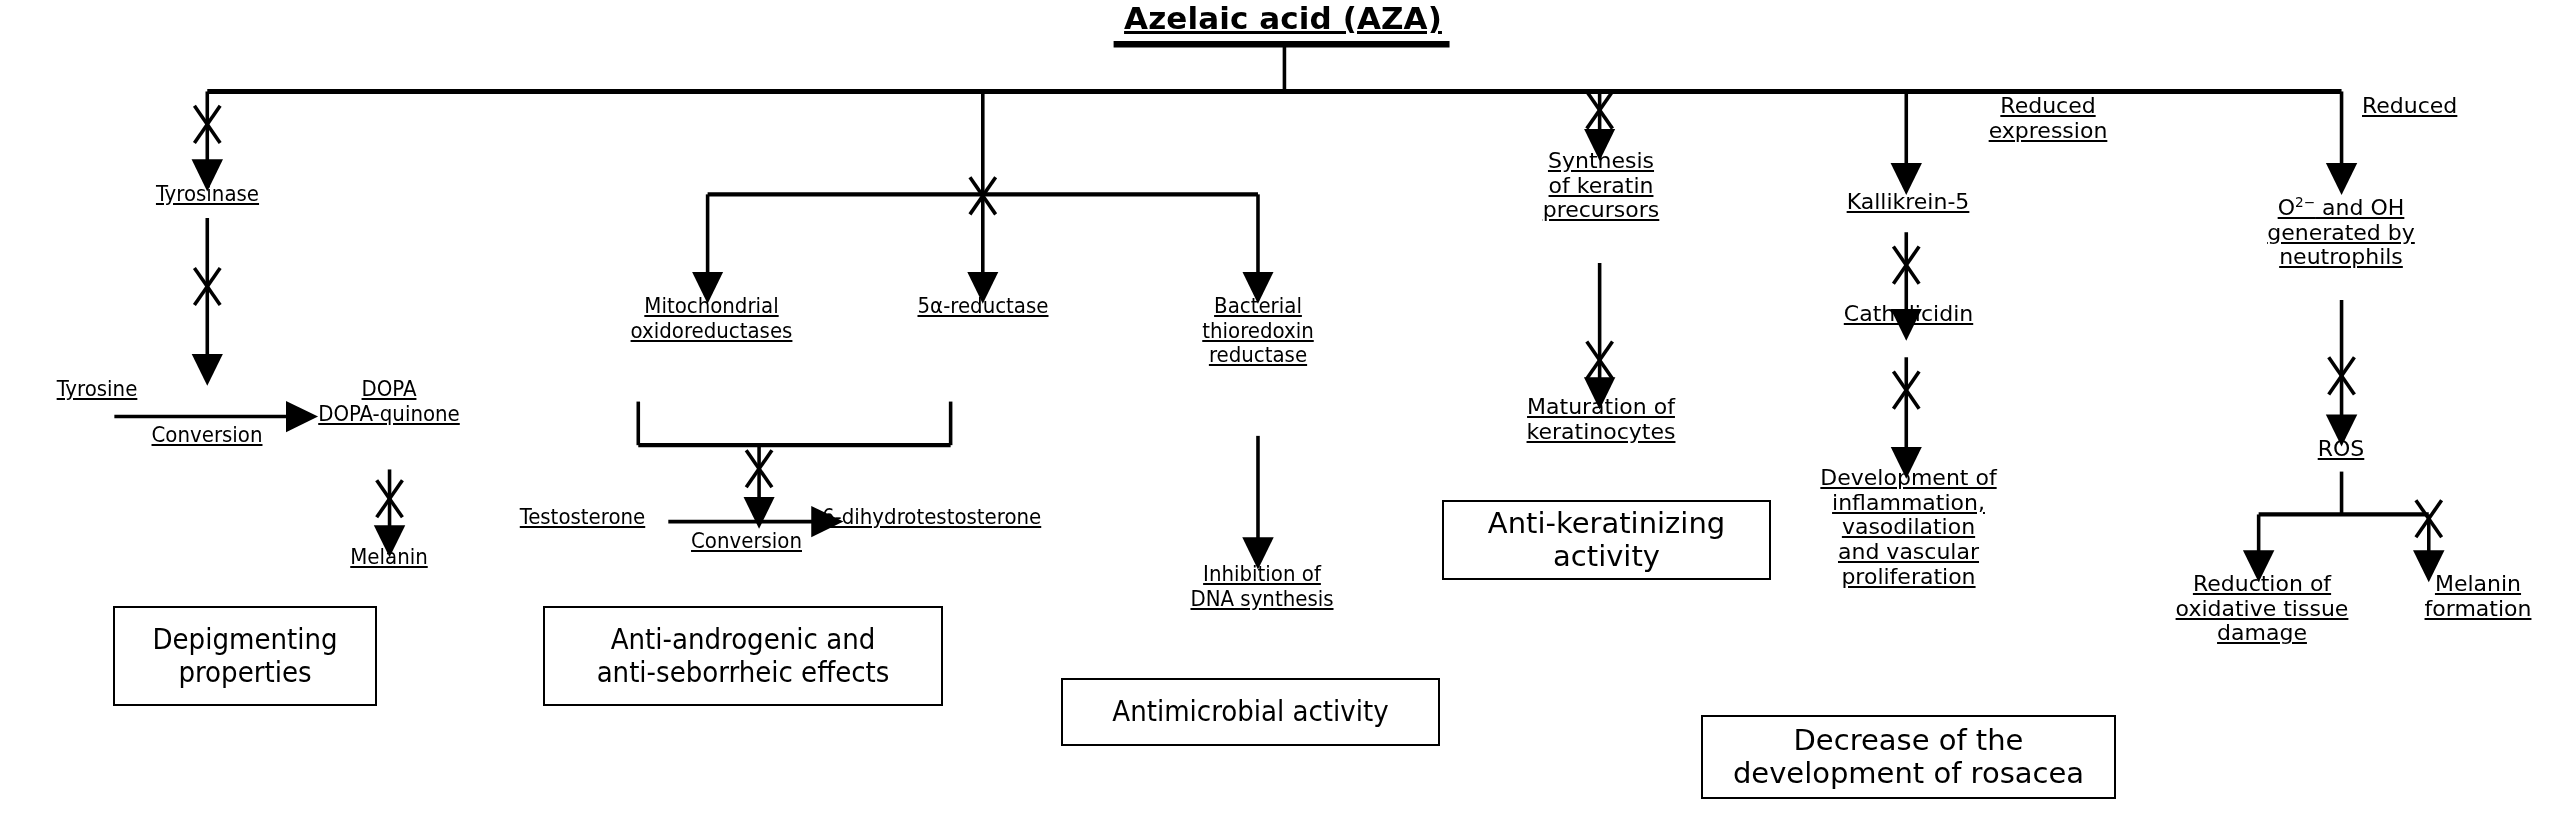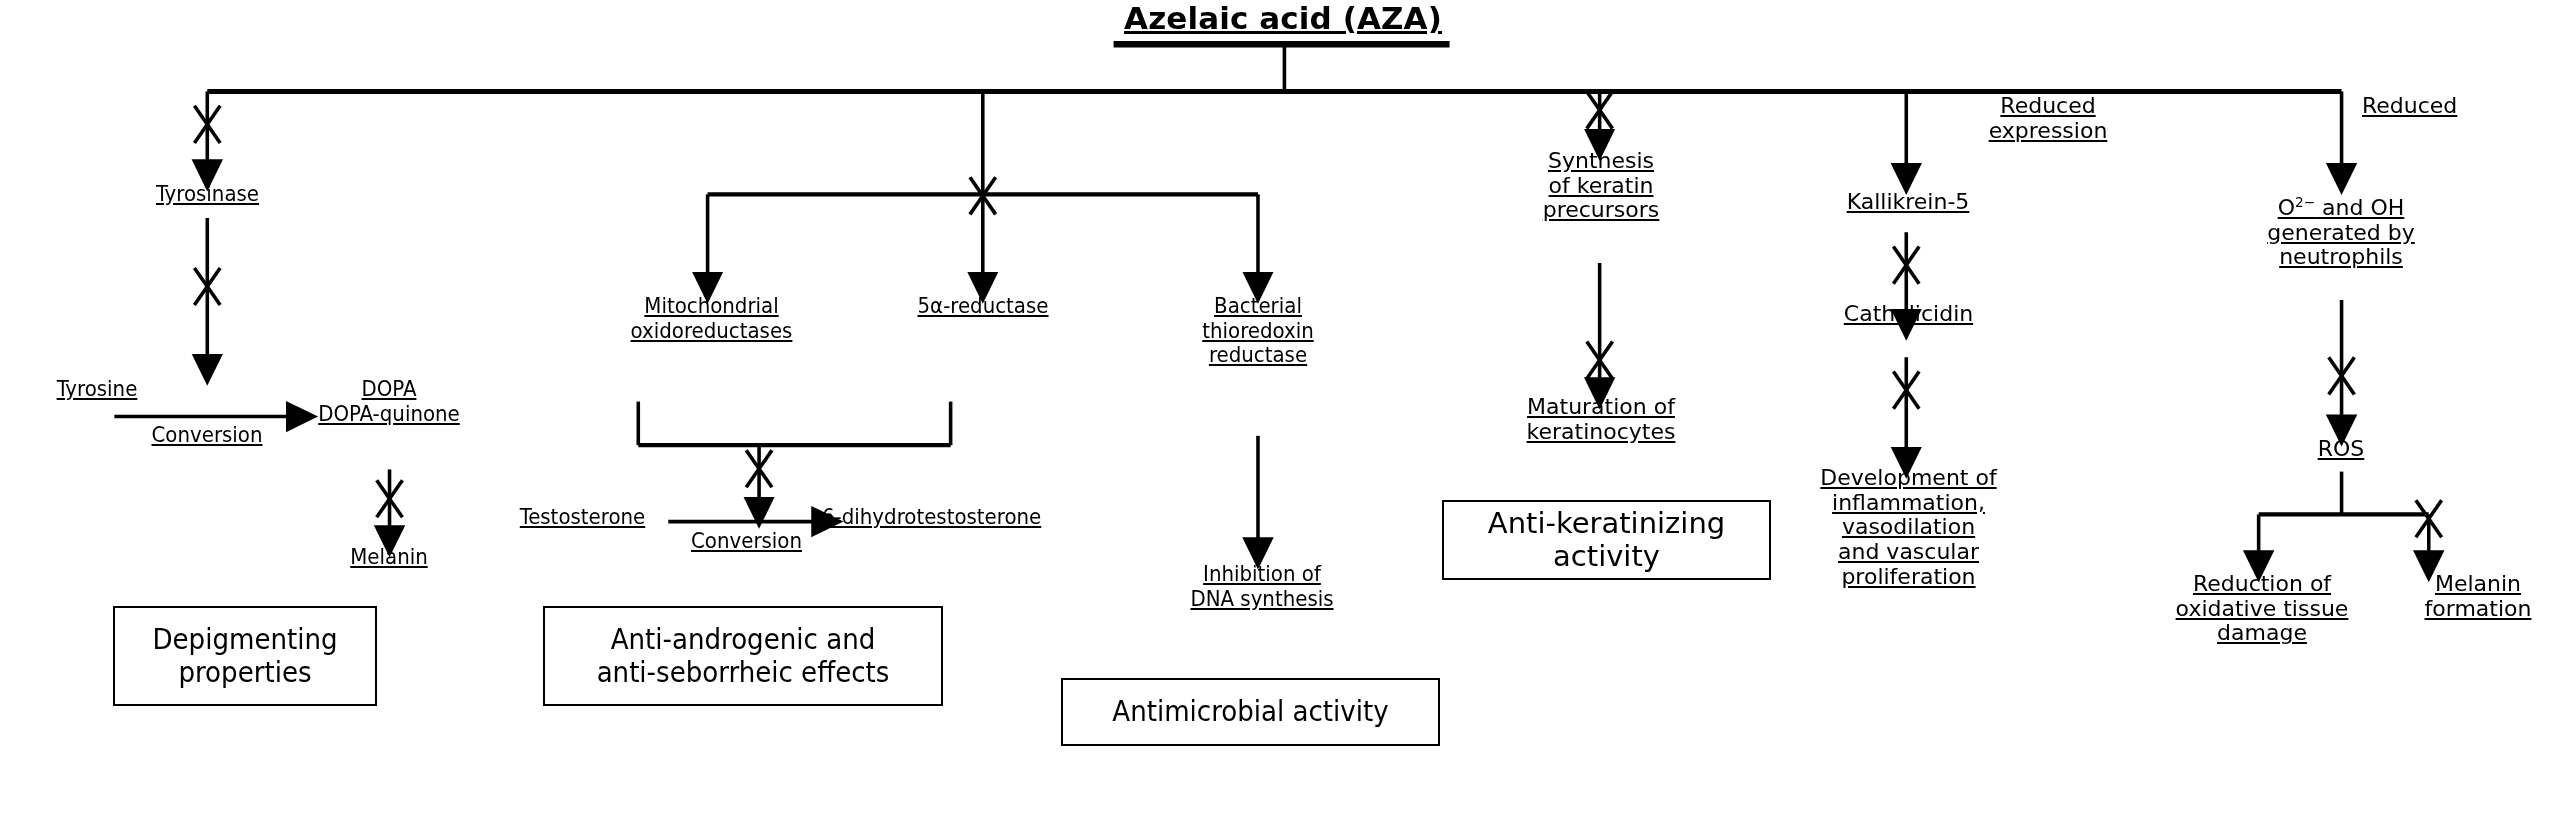--- a/index.html
+++ b/index.html
@@ -167,20 +167,22 @@
 
   <div class="lbl node" style="left:1930px;top:94px;width:236px;">Reduced
 expression</div>
   <div class="lbl node" style="left:1801px;top:190px;width:214px;">Kallikrein-5</div>
   <div class="lbl node" style="left:1794px;top:302px;width:229px;">Cathelicidin</div>
   <div class="lbl node" style="left:1780px;top:466px;width:257px;">Development of
 inflammation,
 vasodilation
 and vascular
 proliferation</div>
+  <div class="boxed" style="left:1701px;top:715px;width:415px;height:84px;">Decrease of the
+development of rosacea</div>
 
   <div class="lbl node" style="left:2362px;top:94px;width:207px;text-align:left;">Reduced</div>
   <div class="lbl node" style="left:2223px;top:196px;width:236px;"><span><span>O</span><sup>2−</sup><span> and OH
 generated by
 neutrophils</span></span></div>
   <div class="lbl node" style="left:2273px;top:437px;width:136px;">ROS</div>
   <div class="lbl node" style="left:2151px;top:572px;width:222px;">Reduction of
 oxidative tissue
 damage</div>
   <div class="lbl node" style="left:2380px;top:572px;width:196px;">Melanin

